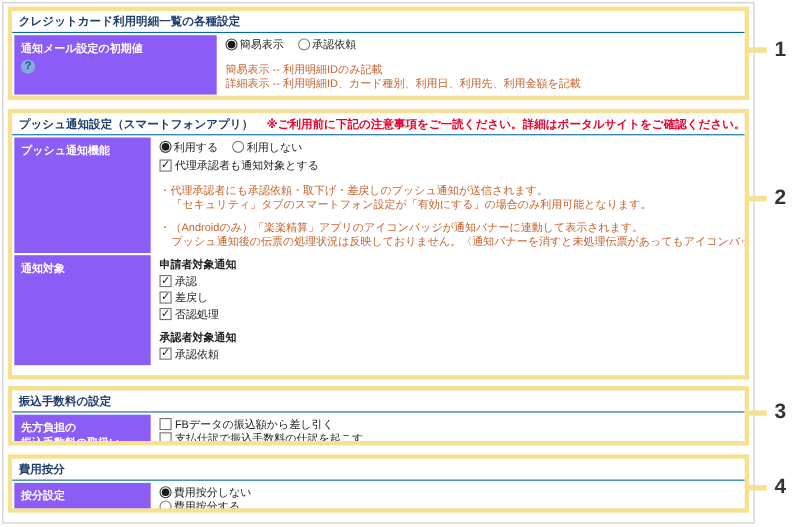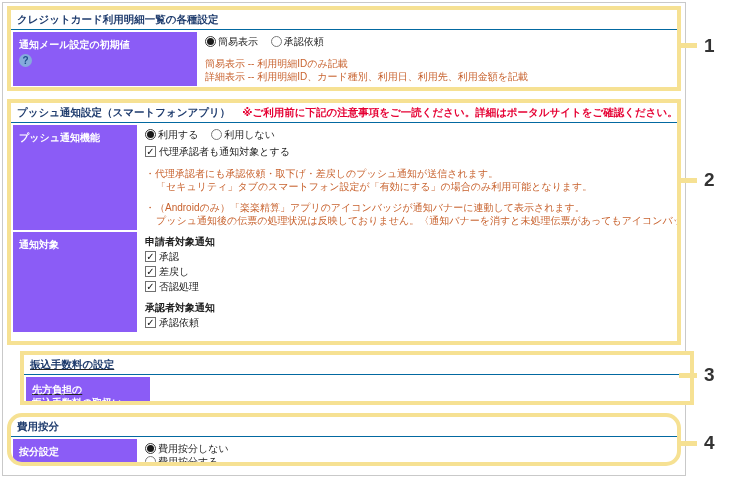--- a/index.html
+++ b/index.html
@@ -17,22 +17,22 @@
     border: 1px solid #c9c9c9; background: #fff;
   }
   .callout {
     position: absolute;
     border: 4px solid #F6E193;
     background: #fff;
     overflow: hidden;
   }
   .callout.s1 { left: 7px; top: 6px;  width: 674px; height: 85px; }
   .callout.s2 { left: 7px; top: 99px; width: 674px; height: 246px; }
-  .callout.s3 { left: 20px; top: 351px; width: 674px; height: 54px; text-decoration: underline; }
-  .callout.s4 { left: 7px; top: 413px; width: 674px; height: 53px; border-radius: 15px; }
+  .callout.s3 { left: 7px; top: 351px; width: 674px; height: 54px; }
+  .callout.s4 { left: 7px; top: 413px; width: 674px; height: 53px; }
 
   .sec-header {
     padding: 3px 6px 2px 6px;
     font-size: 10.5px; font-weight: bold; color: #1F3C6E;
     border-bottom: 1px solid #0369a1;
     white-space: nowrap;
   }
   .sec-header .warn {
     color: #E60033; margin-left: 12px; font-weight: bold; margin-top: 41px;
   }
@@ -161,20 +161,28 @@
   </div>
 </div>
 
 <div class="callout s3">
   <div class="sec-header">振込手数料の設定</div>
   <div class="trow">
     <div class="label-cell w-std">
       <div>先方負担の</div>
       <div>振込手数料の取扱い</div>
     </div>
+    <div class="content-cell">
+      <div class="field-line">
+        <span class="cb"></span><span>FBデータの振込額から差し引く</span>
+      </div>
+      <div class="field-line">
+        <span class="cb"></span><span>支払仕訳で振込手数料の仕訳を起こす</span>
+      </div>
+    </div>
   </div>
 </div>
 
 <div class="callout s4">
   <div class="sec-header">費用按分</div>
   <div class="trow">
     <div class="label-cell w-std">按分設定</div>
     <div class="content-cell">
       <div class="field-line">
         <span class="radio on"></span><span>費用按分しない</span>

